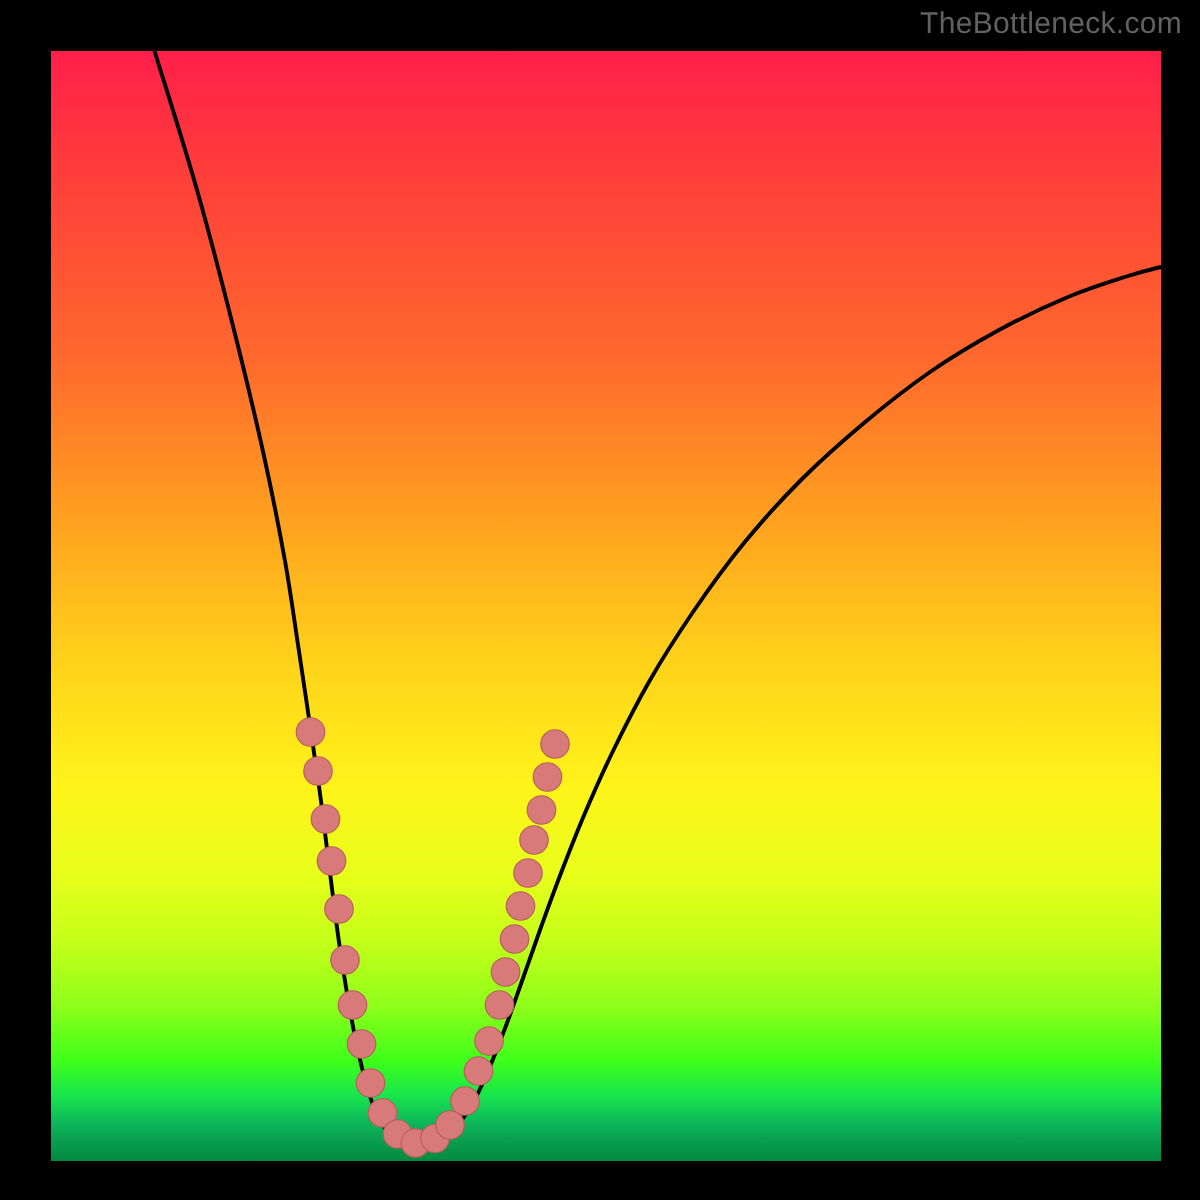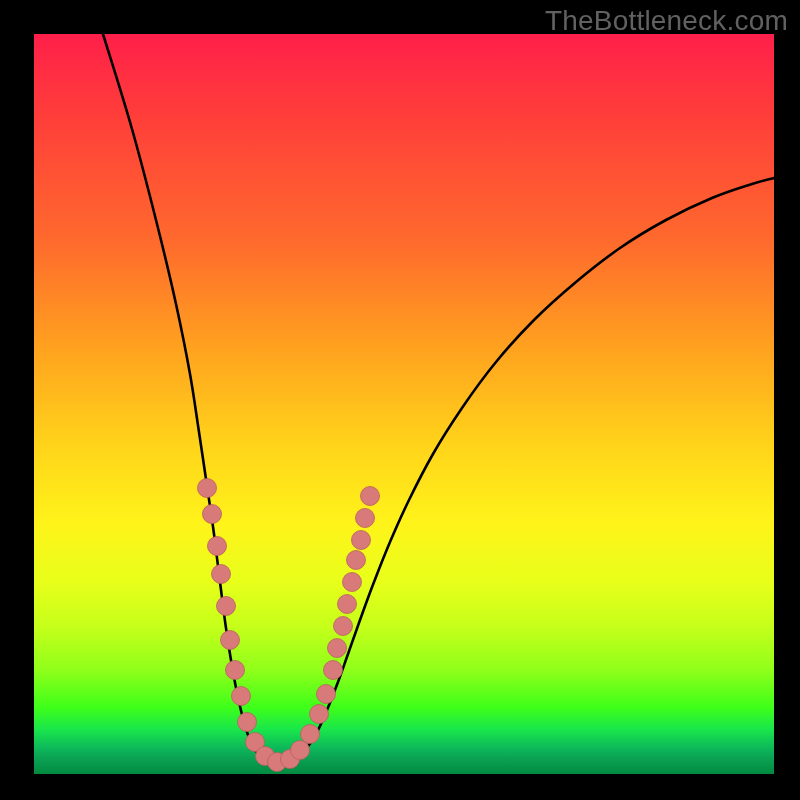--- a/index.html
+++ b/index.html
@@ -40,21 +40,21 @@
       #0db85a 96.5%,
       #0aa052 98%,
       #028a3f 100%
     );
   }
   .watermark {
     position: absolute;
     top: 5px;
     right: 12px;
     color: #616161;
-    font-size: 28px;
+    font-size: 20px;
     letter-spacing: 0.2px;
     font-weight: 500;
     user-select: none;
   }
   svg.curve {
     position: absolute;
     left: 0;
     top: 0;
     width: 740px;
     height: 740px;

